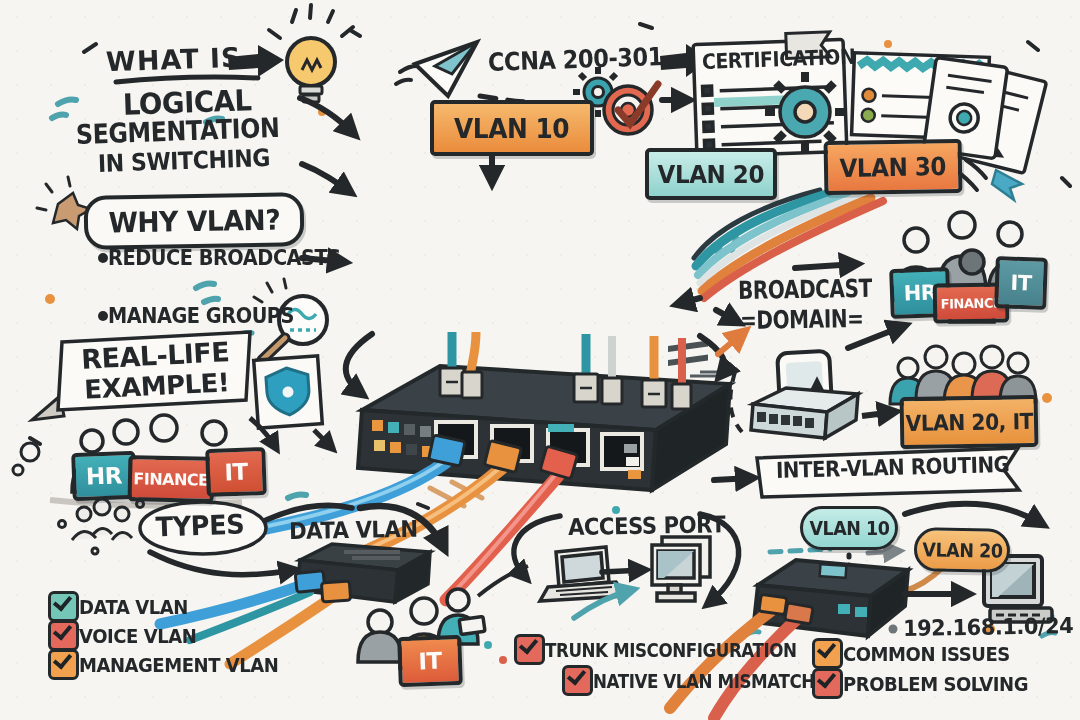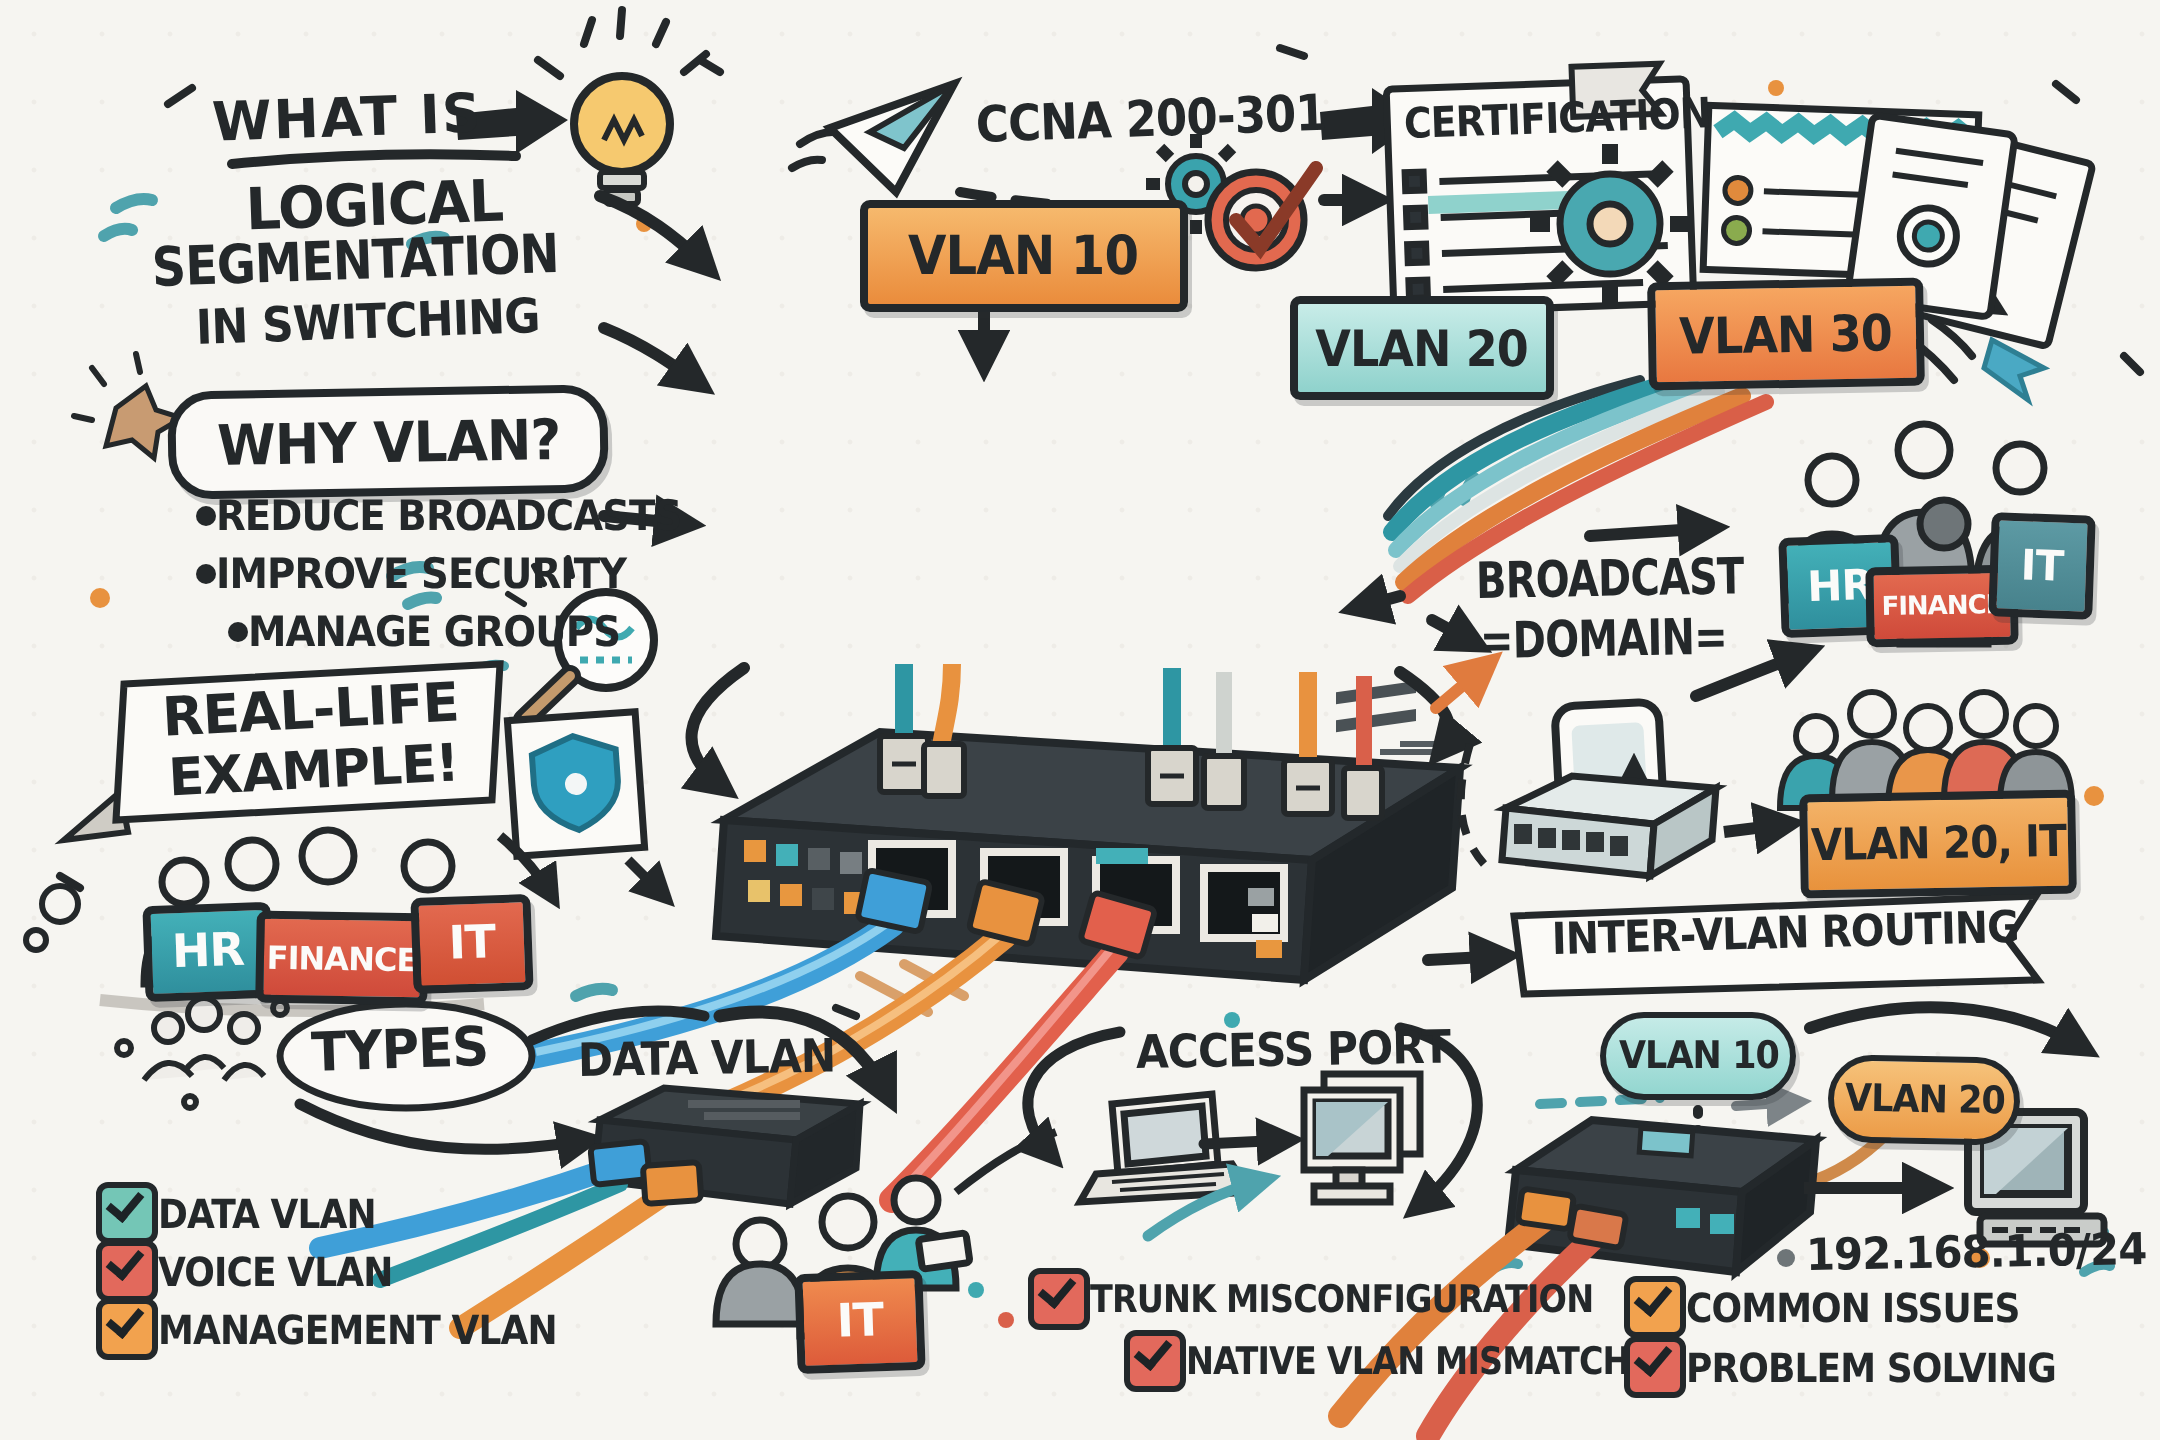--- a/index.html
+++ b/index.html
@@ -435,25 +435,21 @@
 <div class="lbl cond" style="left:98px;top:150px;width:186px;text-align:center;font-size:24px;transform:rotate(-2deg) scaleX(.92);">IN SWITCHING</div>
 
 <div class="tag pill" style="left:84px;top:194px;width:212px;height:46px;background:#faf9f6;font-size:28px;transform:rotate(-1deg);">
   <span style="transform:scaleX(.95)">WHY VLAN?</span>
 </div>
 
 <div class="row" style="left:98px;top:246px;">
       <span class="dot"></span>
   <span class="rowlbl cond" style="font-size:21px;transform:scaleX(.92)">REDUCE BROADCASTS</span>
     </div>
-<div class="row" style="left:98px;top:275px;">
-      <span class="dot"></span>
-  <span class="rowlbl cond" style="font-size:21px;transform:scaleX(.92)">IMPROVE SECURITY</span>
-    </div>
-<div class="row" style="left:114px;top:304px;">
+<div class="row" style="left:98px;top:304px;">
       <span class="dot"></span>
   <span class="rowlbl cond" style="font-size:21px;transform:scaleX(.92)">MANAGE GROUPS</span>
     </div>
 
 <div class="lbl" style="left:64px;top:340px;width:184px;text-align:center;transform:rotate(-3deg);z-index:6;">
   <div style="font-size:27px;">REAL-LIFE</div>
   <div style="font-size:26px;">EXAMPLE!</div>
 </div>
 
 <div class="tag wt" style="left:72px;top:452px;width:56px;height:40px;background:linear-gradient(#43b0b8,#2f8f9d);font-size:23px;transform:rotate(-2deg);">

